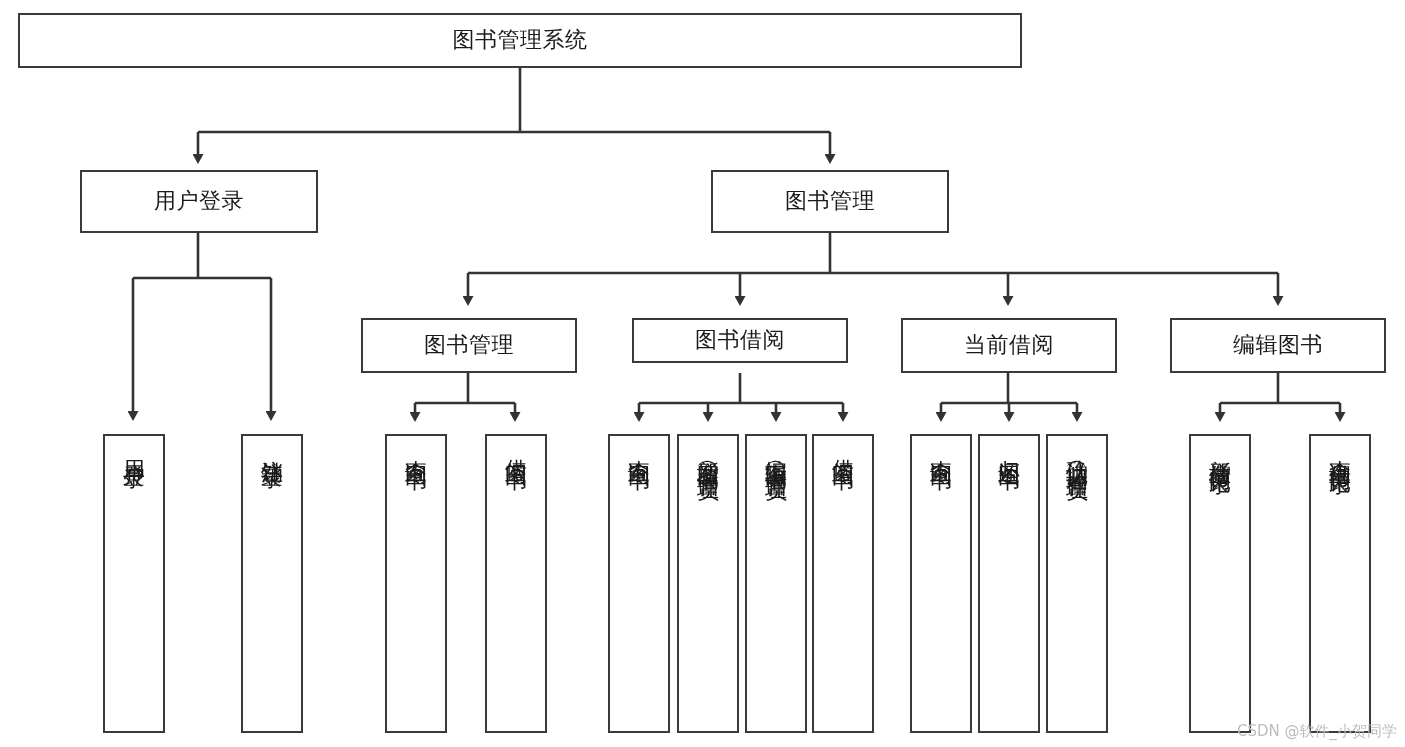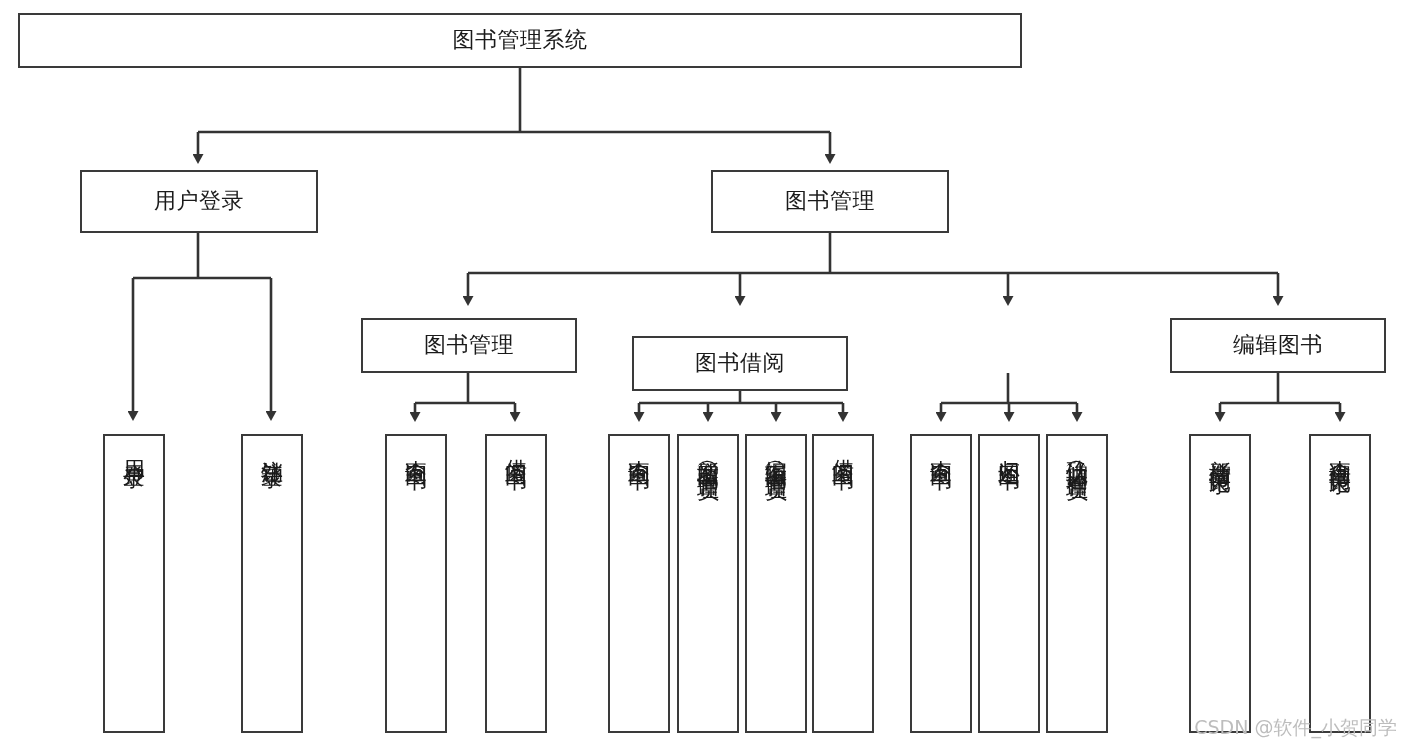--- a/index.html
+++ b/index.html
@@ -54,21 +54,21 @@
     text-orientation: upright;
     font-size: 22px;
     letter-spacing: 3px;
     line-height: 1;
     margin: 0 auto;
   }
   .watermark {
     position: absolute;
     right: 8px;
     bottom: 6px;
-    font-size: 19px;
+    font-size: 15px;
     color: #bdbdbd;
     white-space: nowrap;
     z-index: 5;
     font-family: "DejaVu Sans", "Liberation Sans", sans-serif;
   }
 </style>
 </head>
 <body>
 
 <div id="canvas">
@@ -132,24 +132,27 @@
   </div>
 
   <div class="node h-node" style="left:711px; top:170px; width:238px; height:63px;">
     <span class="node-label">图书管理</span>
   </div>
 
   <div class="node h-node" style="left:361px; top:318px; width:216px; height:55px;">
     <span class="node-label">图书管理</span>
   </div>
 
-  <div class="node h-node" style="left:632px; top:336px; width:216px; height:55px;">
+  <div class="node h-node" style="left:632px; top:318px; width:216px; height:45px;">
     <span class="node-label">图书借阅</span>
   </div>
 
+  <div class="node h-node" style="left:901px; top:318px; width:216px; height:55px;">
+    <span class="node-label">当前借阅</span>
+  </div>
 
   <div class="node h-node" style="left:1170px; top:318px; width:216px; height:55px;">
     <span class="node-label">编辑图书</span>
   </div>
 
   <div class="node v-node" style="left:103px; top:434px; width:62px; height:299px;">
     <span class="node-label">用户登录</span>
   </div>
 
   <div class="node v-node" style="left:241px; top:434px; width:62px; height:299px;">

